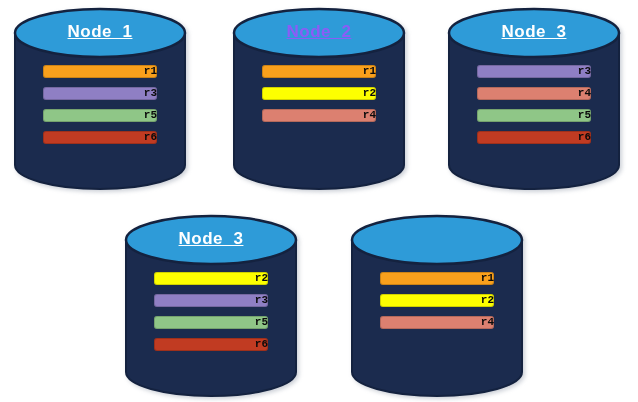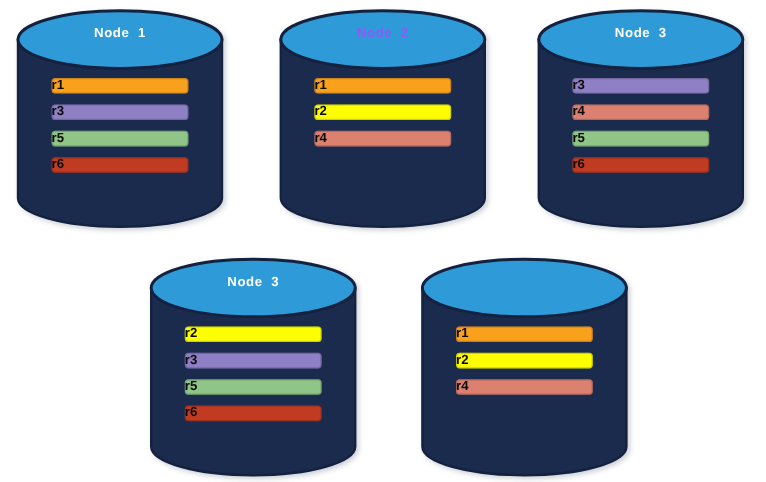--- a/index.html
+++ b/index.html
@@ -32,45 +32,47 @@
     width: 176px;
     height: 186px;
   }
   .node-title {
     position: absolute;
     top: 16px;
     left: 0;
     width: 100%;
     text-align: center;
     color: #ffffff;
-    font-size: 11px;
+    font-size: 17px;
     font-weight: bold;
     letter-spacing: 0.5px;
     white-space: pre;
+    text-decoration: underline;
   }
   .bars {
     position: absolute;
     top: 59px;
     left: 0;
     width: 100%;
     display: flex;
     flex-direction: column;
     align-items: center;
     gap: 9px;
   }
   .bar {
     width: 114px;
     height: 13px;
     line-height: 13px;
     border-radius: 3px;
-    text-align: left;
+    text-align: right;
     font-size: 11px;
     font-weight: bold;
     color: #0a0a0a;
     box-shadow: inset 0 0 0 1px rgba(0,0,0,0.18);
+    font-family: Liberation Mono, monospace;
   }
 </style>
 </head>
 <body>
 
 <div class="canvas" id="nodes-root">
     <div class="node node-1">
     <svg class="cyl" viewBox="0 0 176 186" aria-hidden="true">
       <path class="cyl-body" d="M3 27 L3 159 A85 24 0 0 0 173 159 L173 27 Z" stroke-width="2" fill="#1B2B4E" stroke="#14223F"></path>
       <ellipse class="cyl-top" cx="88" cy="27" rx="85" ry="24" stroke-width="2.5" fill="#2E9BD8" stroke="#14223F"></ellipse>

